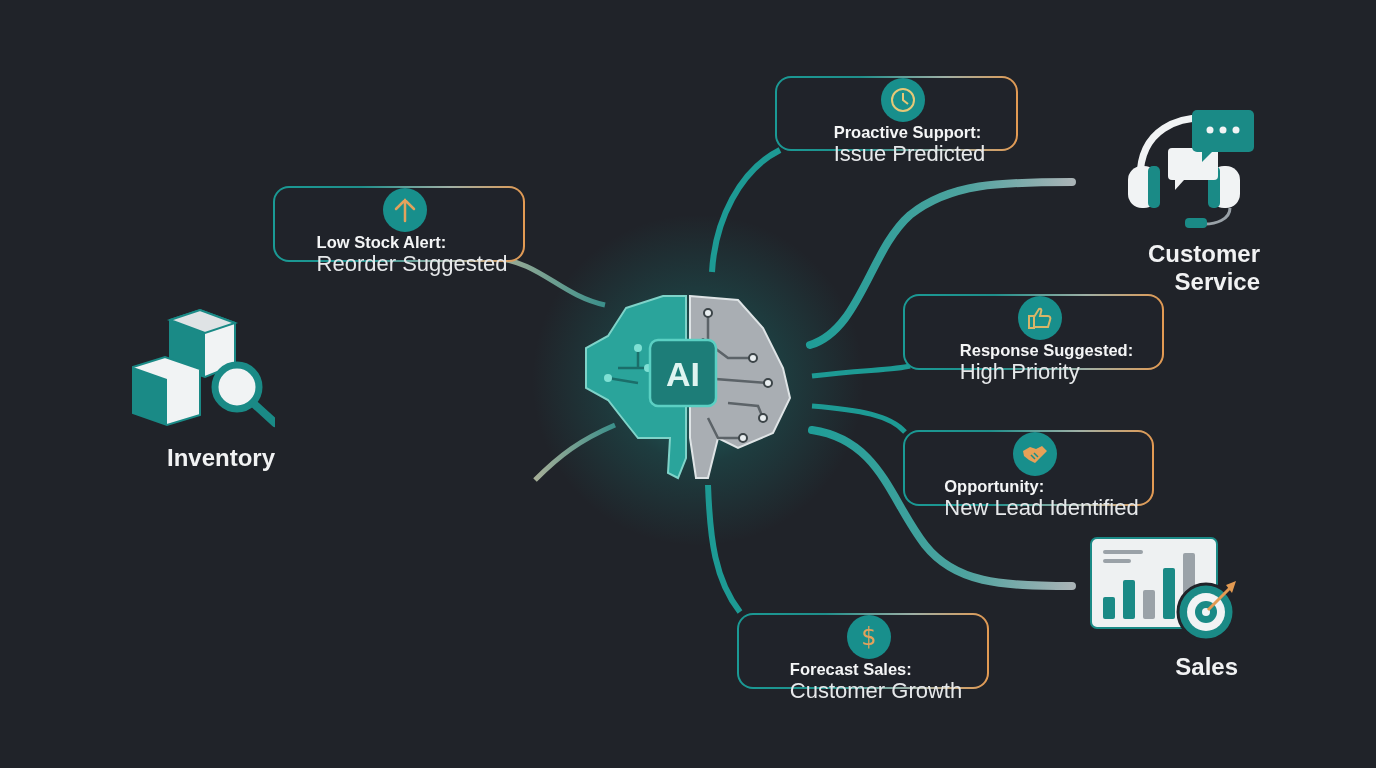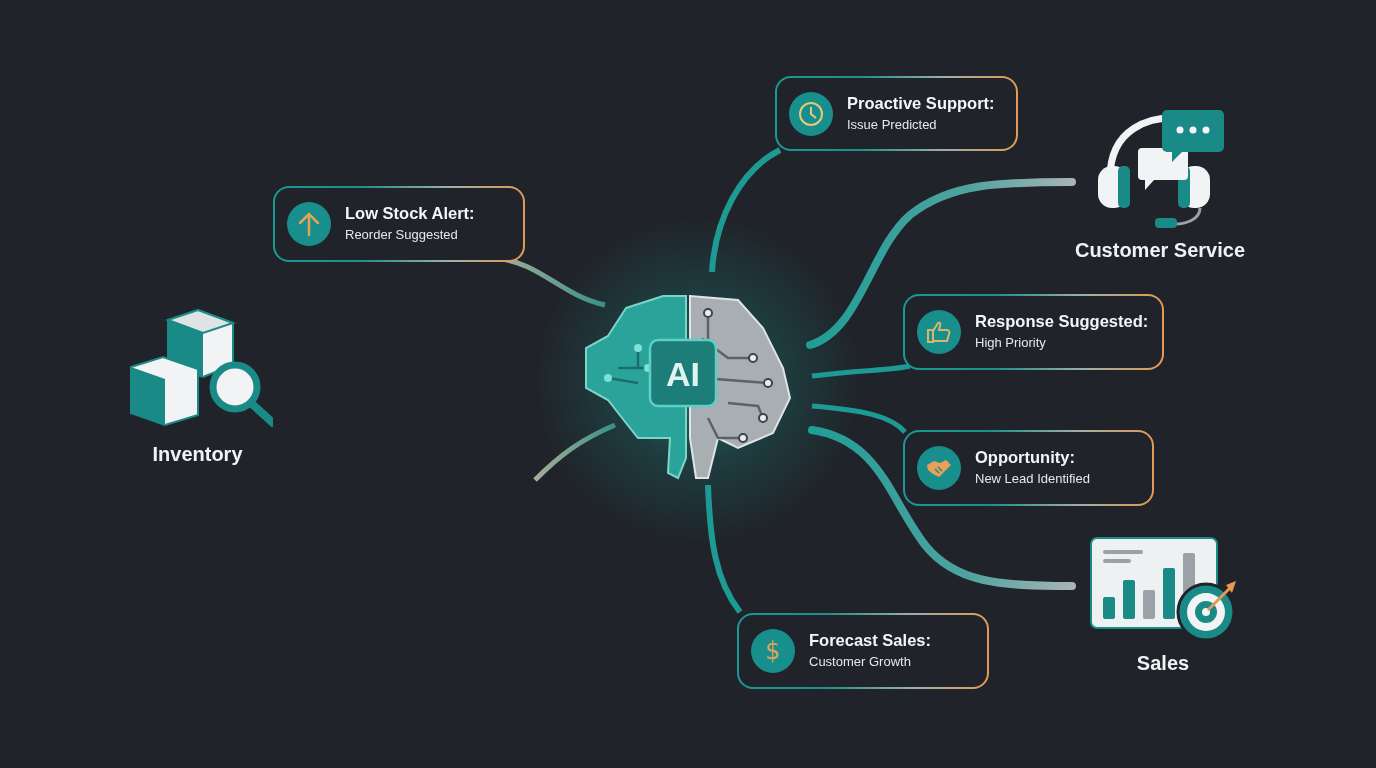--- a/index.html
+++ b/index.html
@@ -3,26 +3,26 @@
 <meta charset="utf-8">
 <style>
   html,body{margin:0;padding:0;}
   body{width:1376px;height:768px;background:#202329;position:relative;overflow:hidden;font-family:"Liberation Sans","DejaVu Sans",sans-serif;}
   .stage{position:absolute;left:0;top:0;width:1376px;height:768px;}
   .glow{position:absolute;left:528px;top:215px;width:340px;height:330px;border-radius:50%;
     background:radial-gradient(circle at 50% 50%, rgba(32,170,160,0.55) 0%, rgba(25,120,115,0.30) 35%, rgba(32,35,41,0) 70%);}
   svg.lines{position:absolute;left:0;top:0;}
   .card{position:absolute;border-radius:16px;box-sizing:border-box;padding:2px;
     background:linear-gradient(90deg,#1a9a95 0%,#1f8f8b 35%,#9fb0a6 70%,#e39a52 100%);}
-  .card-inner{width:100%;height:100%;border-radius:14px;background:#20232a;display:flex;align-items:center;box-sizing:border-box;padding-left:12px;}
+  .card-inner{width:100%;height:100%;border-radius:14px;background:#20232a;display:flex;align-items:center;box-sizing:border-box;padding-left:12px;flex-direction:column;}
   .ic{width:44px;height:44px;border-radius:50%;background:#188f8c;display:flex;align-items:center;justify-content:center;flex:0 0 44px;}
   .txt{margin-left:14px;line-height:21px;}
   .t1{color:#f4f5f6;font-weight:bold;font-size:16.5px;}
-  .t2{color:#e6e8ea;font-size:13px;}
-  .hub{position:absolute;text-align:center;color:#f1f2f3;font-weight:bold;font-size:20px;}
+  .t2{color:#e6e8ea;font-size:22px;}
+  .hub{position:absolute;text-align:right;color:#f1f2f3;font-weight:bold;font-size:24px;}
   .brain{position:absolute;left:578px;top:288px;}
 </style>
 </head>
 <body>
 
 <div class="stage">
 
   <div class="glow"></div>
 
   <svg class="lines" width="1376" height="768">

